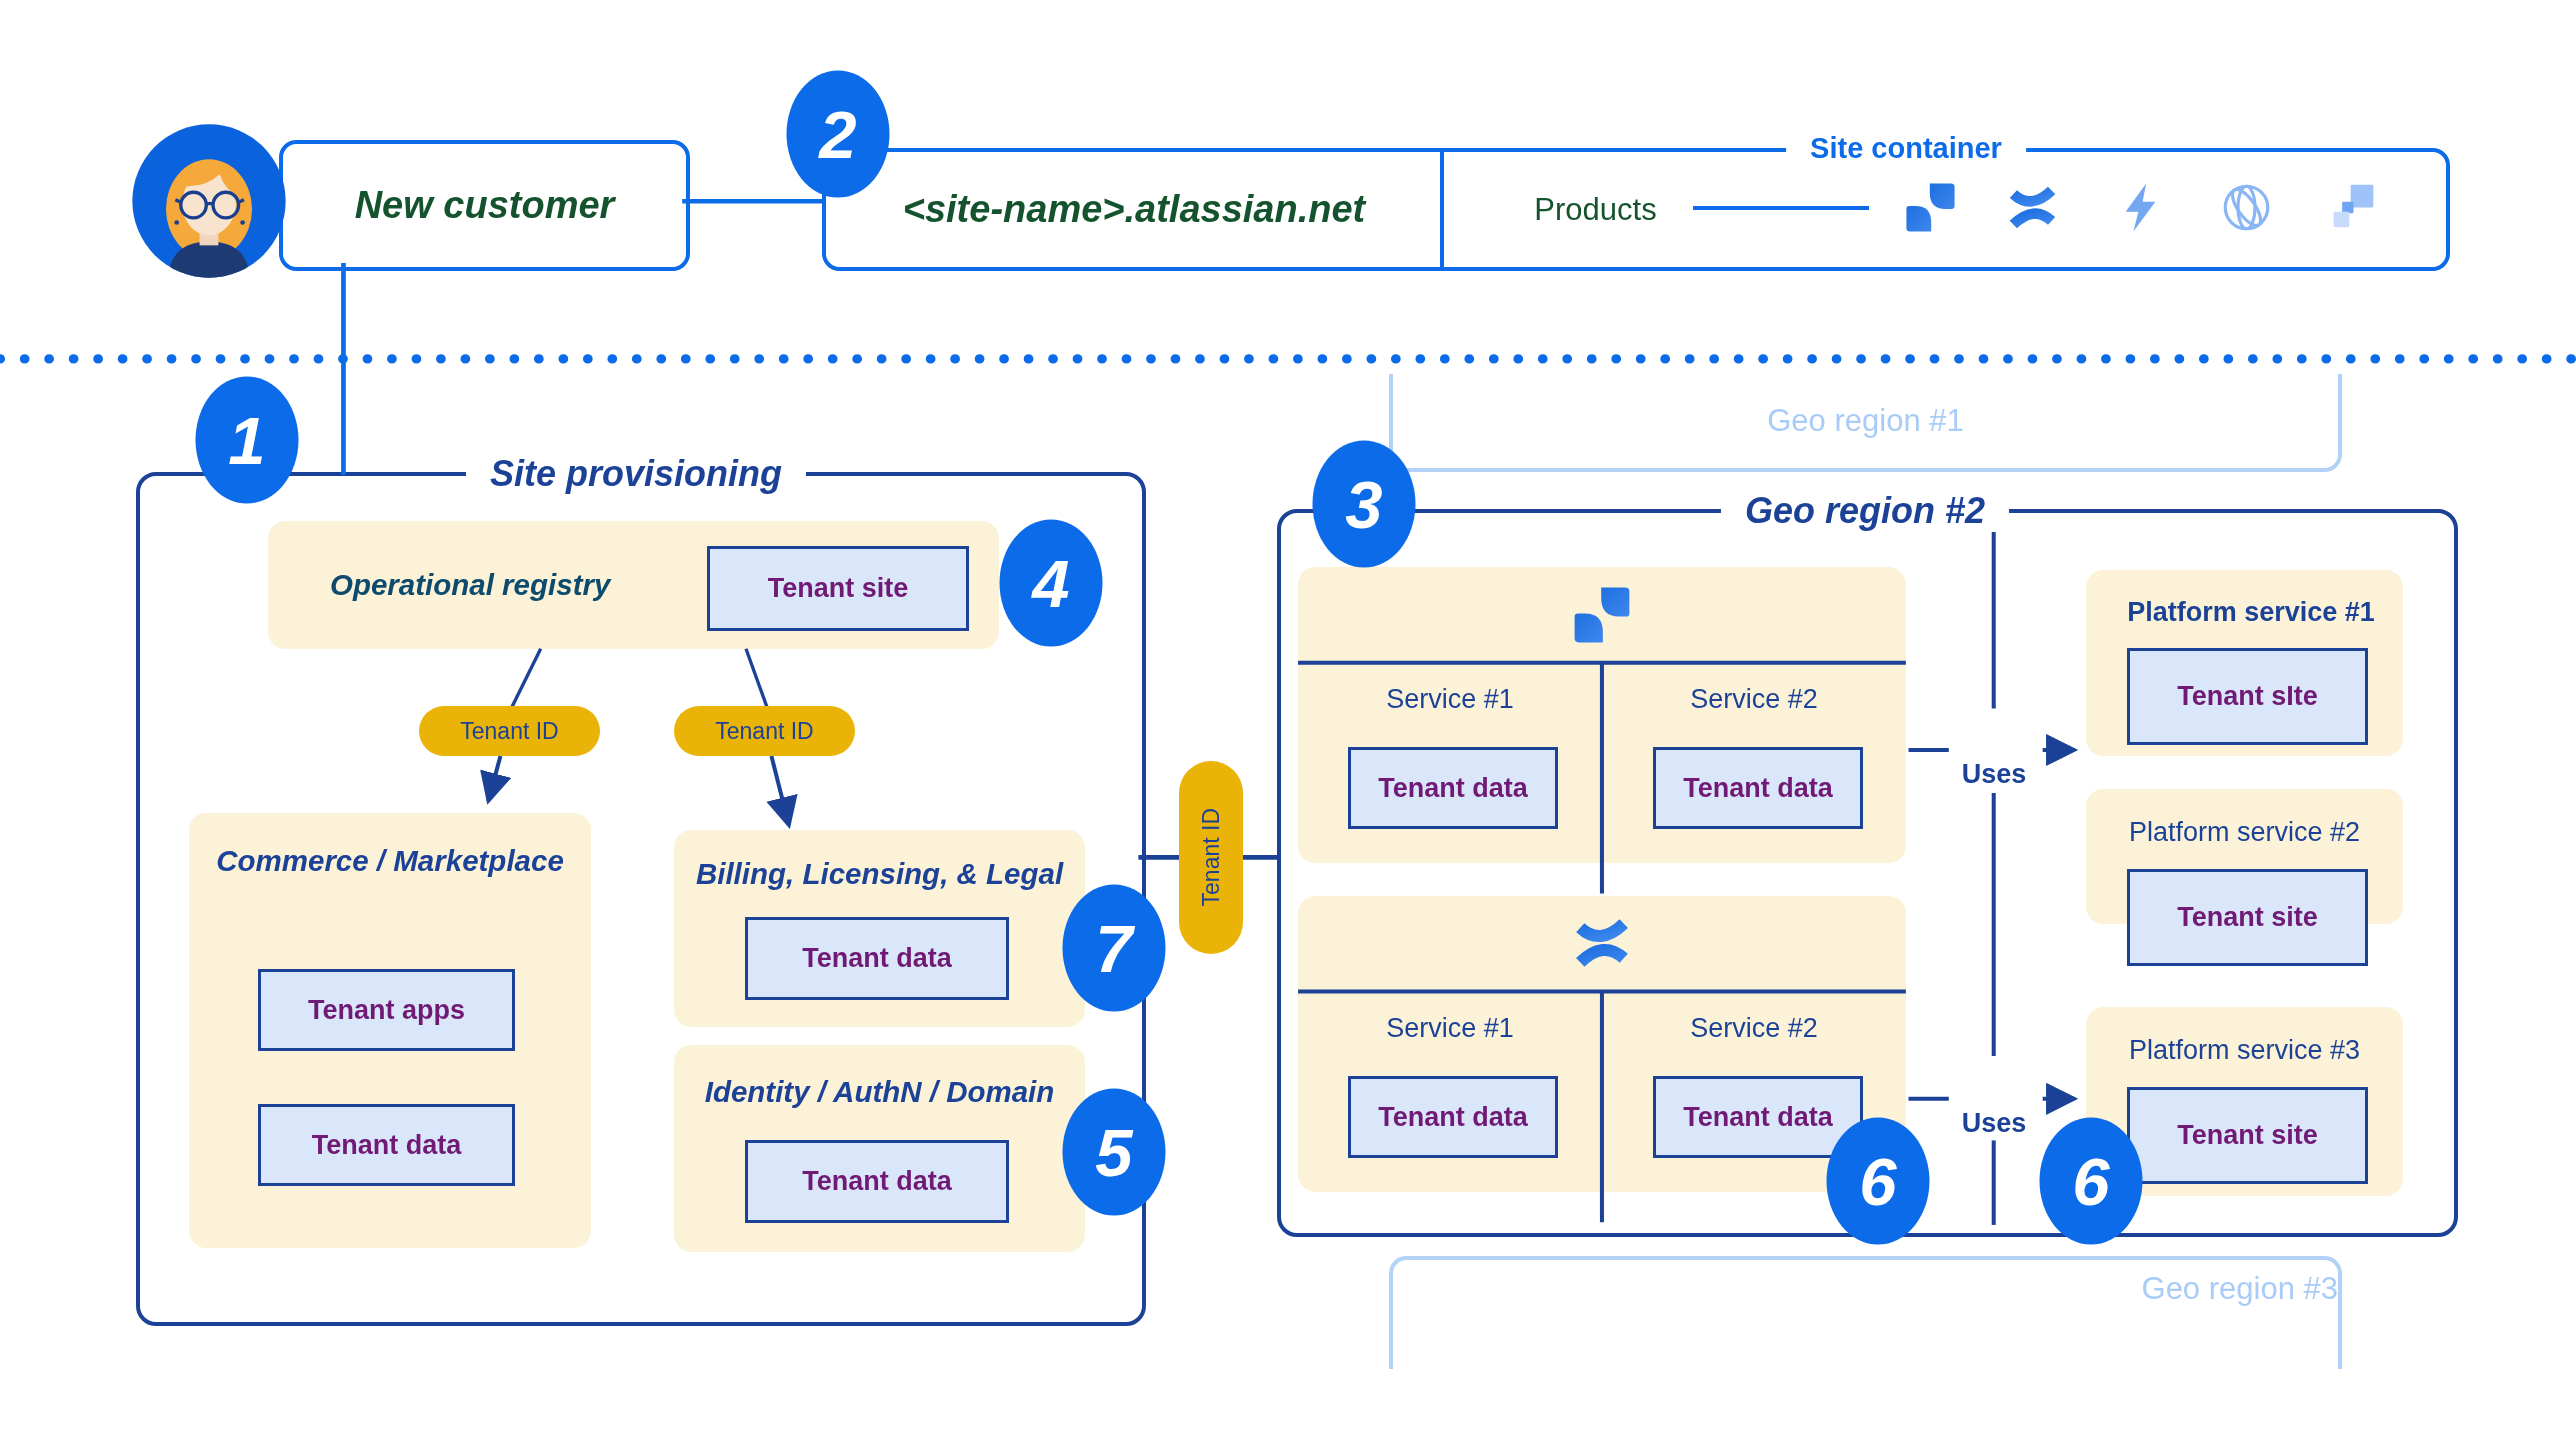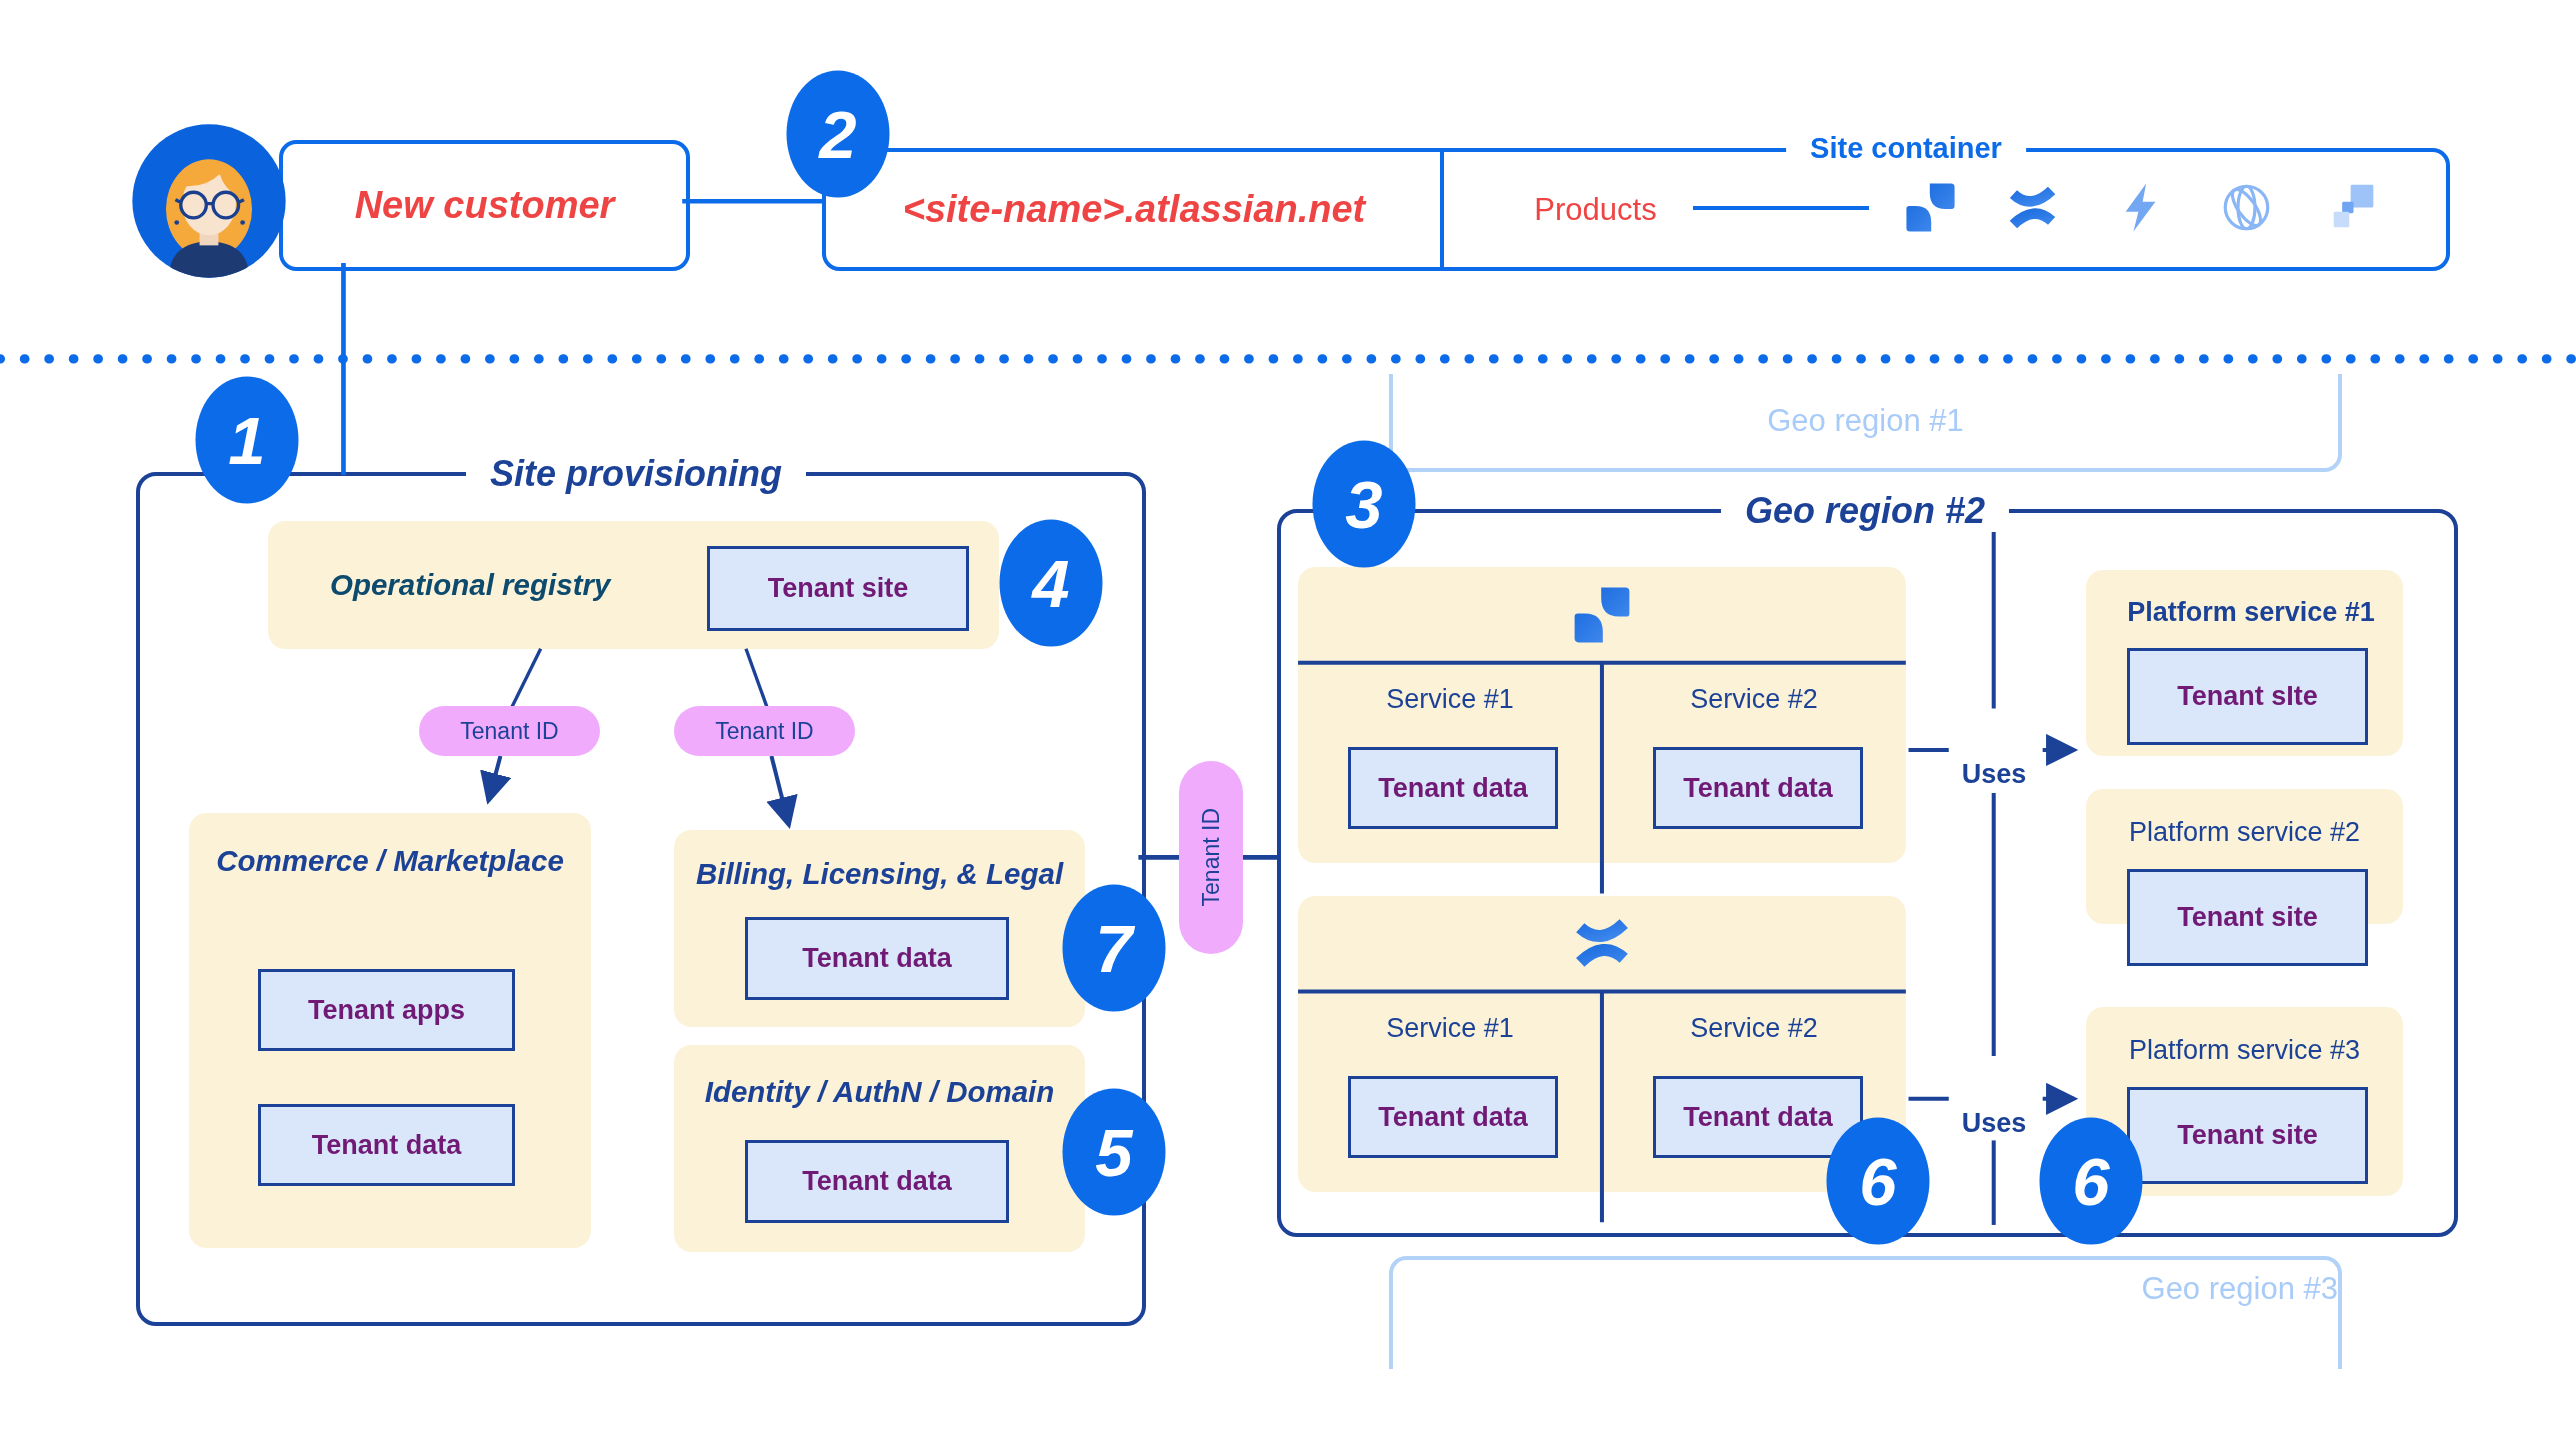--- a/index.html
+++ b/index.html
@@ -10,24 +10,24 @@
 
   
   .z1{z-index:1;} .z3{z-index:3;} .z4{z-index:4;}
   #wires{position:absolute;left:0;top:0;z-index:2;}
 
   
   .bluebox{border:4.7px solid #0C6BE8;border-radius:17.4px;background:#ffffff;}
   .navybox{border:4.7px solid #1B4297;border-radius:20px;background:#ffffff;}
   .cream{background:#FBF2D8;border-radius:17.4px;}
   .tbox{background:#DAE7FB;border:3.4px solid #1B4297;color:#701a75;font-size:27px;font-weight:700;}
-  .pill{background:#f0abfc;border-radius:32px;color:#1B4297;font-size:23px;font-weight:500;}
-
-  
-  .accent-t{color:#ef4444;}
+  .pill{background:#eab308;border-radius:32px;color:#1B4297;font-size:23px;font-weight:500;}
+
+  
+  .accent-t{color:#14532d;}
   .navy-t{color:#0c4a6e;}
   .ital{font-style:italic;}
   .boxtitle{background:#ffffff;padding:0 24px;transform:translate(-50%,-50%);
             font-style:italic;font-weight:700;color:#1B4297;font-size:36px;white-space:nowrap;}
   .creamtitle{position:absolute;left:0;right:0;text-align:center;font-style:italic;
               font-weight:600;color:#1B4297;font-size:29.5px;}
   .svclabel{position:absolute;transform:translate(-50%,-50%);color:#1B4297;
             font-size:27px;font-weight:500;white-space:nowrap;}
 
   .badge{position:absolute;width:103px;height:127px;border-radius:50%;background:#0C6BE8;

